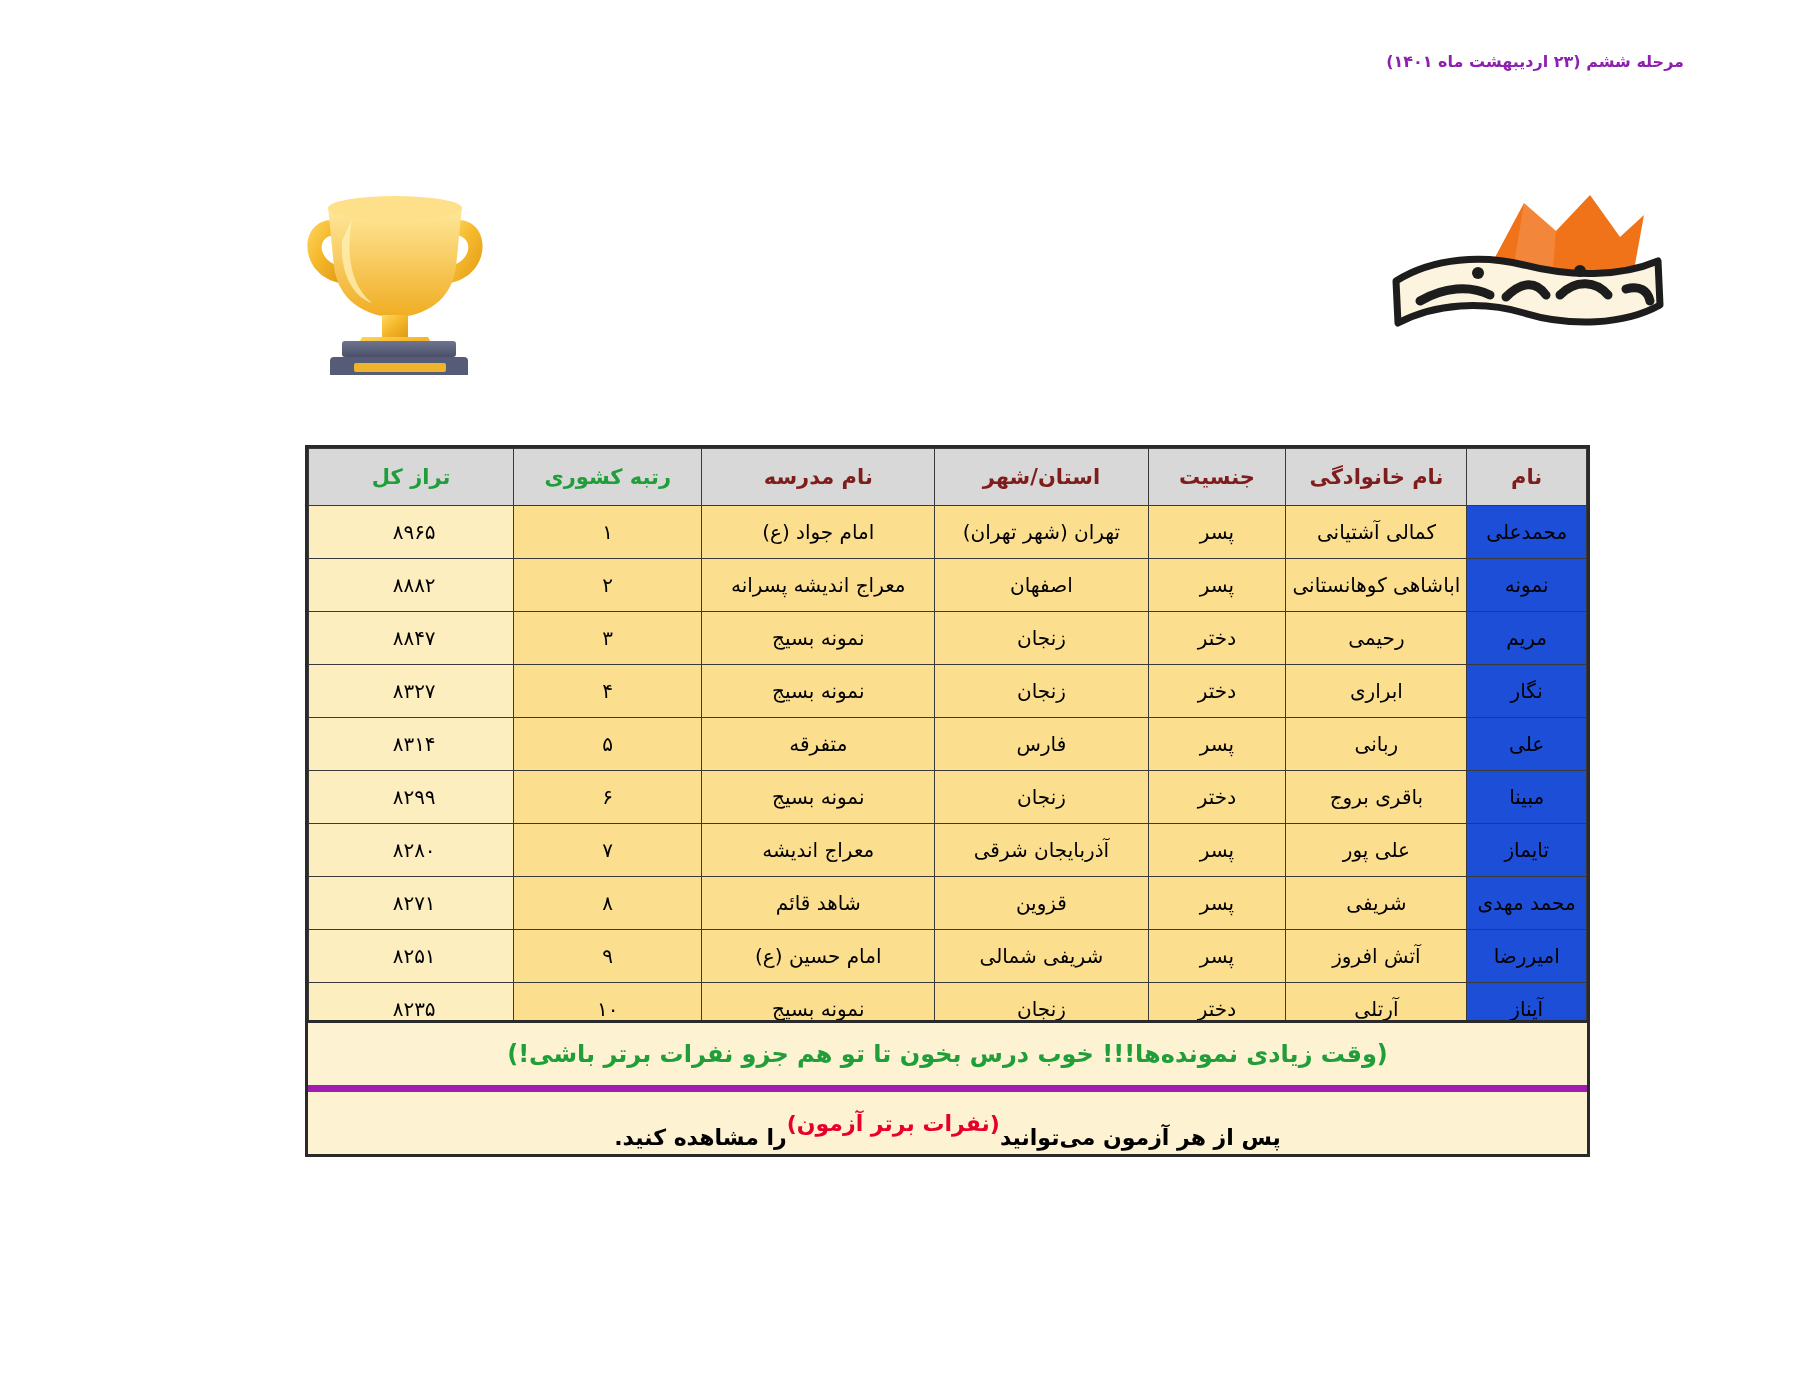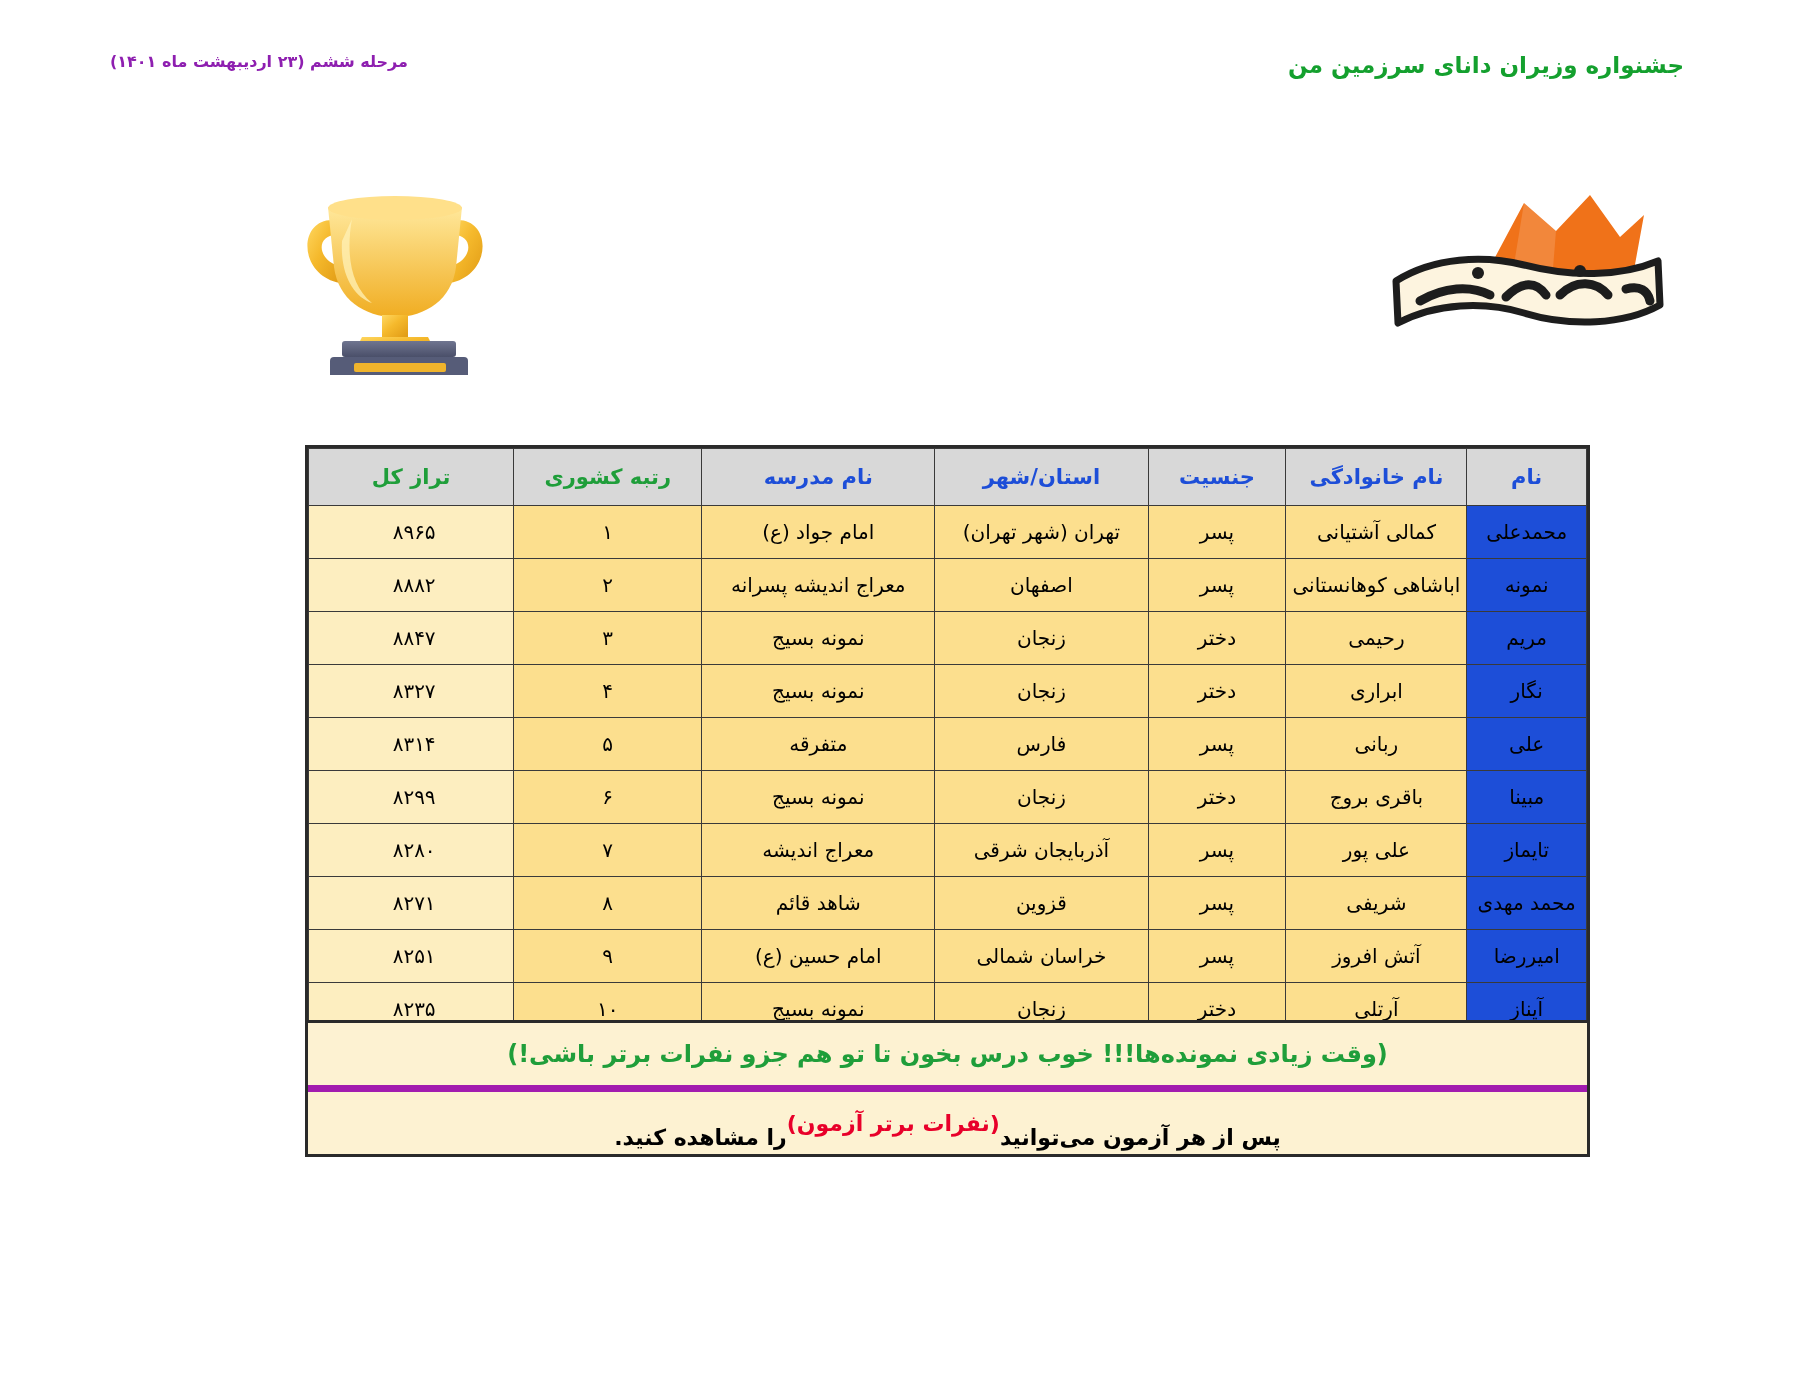--- a/index.html
+++ b/index.html
@@ -88,21 +88,21 @@
     border: 1.5px solid #3a3a3a;
     text-align: center;
     font-size: 20px;
     height: 48px;
     padding: 2px 6px;
     white-space: nowrap;
   }
   table.ranking thead th {
     background: #d8d8d8;
     font-weight: 700;
-    color: #1d4ed8;
+    color: #7f1d1d;
     font-size: 21px;
     height: 52px;
   }
   table.ranking thead th.score-head {
     color: #1f9e3a;
   }
   table.ranking tbody td {
     background: #fcdf8e;
     color: #000;
   }
@@ -148,21 +148,20 @@
   }
   .note-row:last-child { border-bottom: none; }
   .note-1 { color: #1f9e3a; }
   .note-2 { color: #e8002a; font-size: 22px; }
   .note-2 .plain { color: #000; font-weight: 700; margin-top: 28px; }
 </style>
 </head>
 <body>
 
 <div class="header">
-  <div class="header-right">جشنواره وزیران دانای سرزمین من</div>
   <div class="header-left">مرحله ششم (۲۳ اردیبهشت ماه ۱۴۰۱)</div>
 </div>
 
 <div class="trophy-wrap">
   <svg viewBox="0 0 230 200" width="230" height="200">
     <defs>
       <linearGradient id="gold" x1="0" y1="0" x2="1" y2="1">
         <stop offset="0%" stop-color="#ffd862"></stop>
         <stop offset="45%" stop-color="#f5b92c"></stop>
         <stop offset="100%" stop-color="#e09a14"></stop>
@@ -304,21 +303,21 @@
         <td>پسر</td>
         <td>قزوین</td>
         <td>شاهد قائم</td>
         <td>۸</td>
         <td class="score-cell">۸۲۷۱</td>
       </tr>
       <tr>
         <td class="name-cell">امیررضا</td>
         <td>آتش افروز</td>
         <td>پسر</td>
-        <td>خراسان شمالی</td>
+        <td>شریفی شمالی</td>
         <td>امام حسین (ع)</td>
         <td>۹</td>
         <td class="score-cell">۸۲۵۱</td>
       </tr>
       <tr>
         <td class="name-cell">آیناز</td>
         <td>آرتلی</td>
         <td>دختر</td>
         <td>زنجان</td>
         <td>نمونه بسیج</td>

